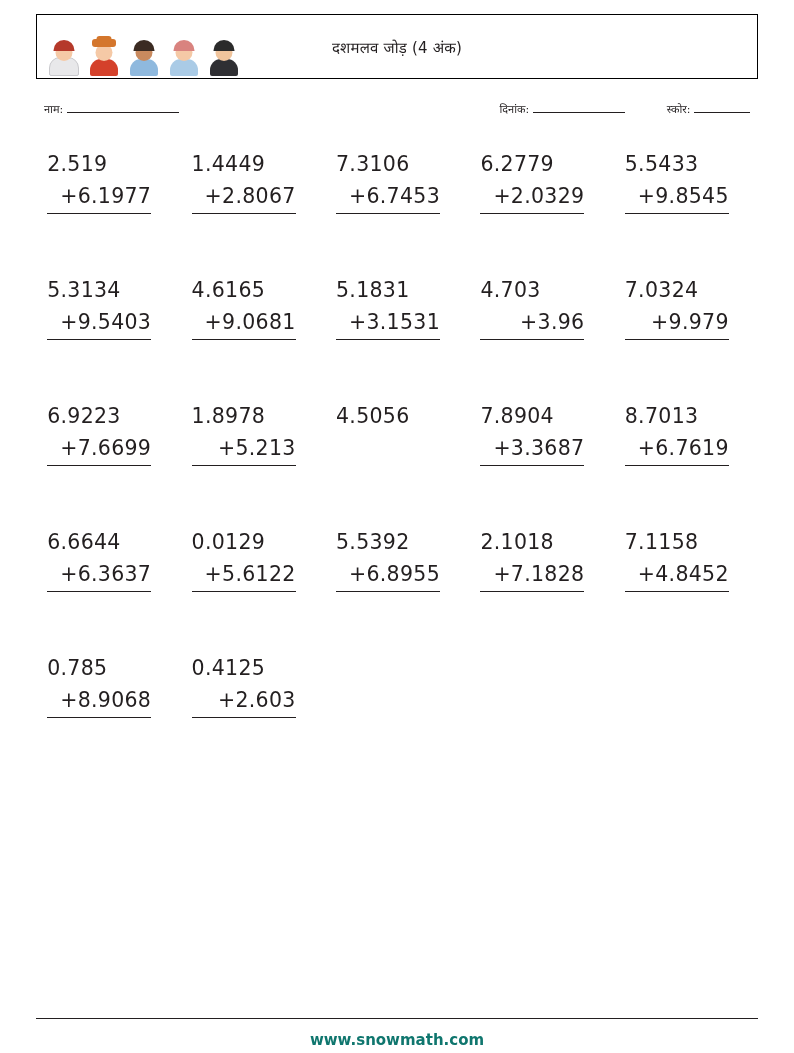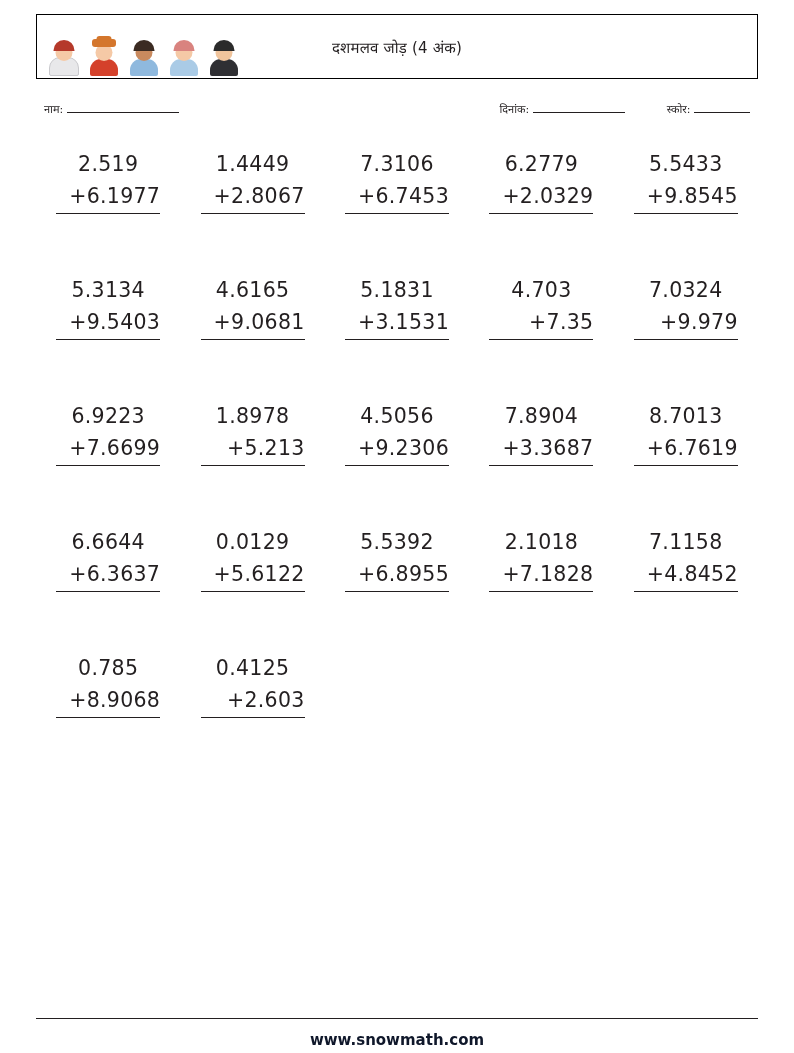--- a/index.html
+++ b/index.html
@@ -129,21 +129,21 @@
     margin-top: 26px;
     display: grid;
     grid-template-columns: repeat(5, 1fr);
     grid-auto-rows: 126px;
     justify-items: center;
   }
   .cell {
     width: 122px;
     display: flex;
     flex-direction: column;
-    align-items: center;
+    align-items: flex-start;
     padding-top: 6px;
     box-sizing: border-box;
   }
   .top-num, .bot-num {
     font-size: 20.5px;
     line-height: 32px;
     letter-spacing: 0.3px;
     white-space: pre;
   }
   .bot-num {
@@ -157,21 +157,21 @@
   .footer {
     position: absolute;
     left: 36px;
     right: 36px;
     bottom: 18px;
     border-top: 1px solid #231f20;
     padding-top: 12px;
     text-align: center;
     font-size: 15px;
     font-weight: bold;
-    color: #0f172a;
+    color: #0f766e;
   }
 </style>
 </head>
 <body>
 
 <div class="page">
 
   <div class="header-box">
     <div class="avatars">
       <div class="avatar">
@@ -250,38 +250,37 @@
     <div class="cell">
         <div class="top-num">4.6165</div>
         <div class="bot-num">+9.0681</div>
       </div>
     <div class="cell">
         <div class="top-num">5.1831</div>
         <div class="bot-num">+3.1531</div>
       </div>
     <div class="cell">
         <div class="top-num">4.703</div>
-        <div class="bot-num">+7.35</div>
+        <div class="bot-num">+3.96</div>
       </div>
 
     <div class="cell">
         <div class="top-num">7.0324</div>
         <div class="bot-num">+9.979</div>
       </div>
     <div class="cell">
         <div class="top-num">6.9223</div>
         <div class="bot-num">+7.6699</div>
       </div>
     <div class="cell">
         <div class="top-num">1.8978</div>
         <div class="bot-num">+5.213</div>
       </div>
     <div class="cell">
         <div class="top-num">4.5056</div>
-        <div class="bot-num">+9.2306</div>
       </div>
 
     <div class="cell">
         <div class="top-num">7.8904</div>
         <div class="bot-num">+3.3687</div>
       </div>
     <div class="cell">
         <div class="top-num">8.7013</div>
         <div class="bot-num">+6.7619</div>
       </div>

